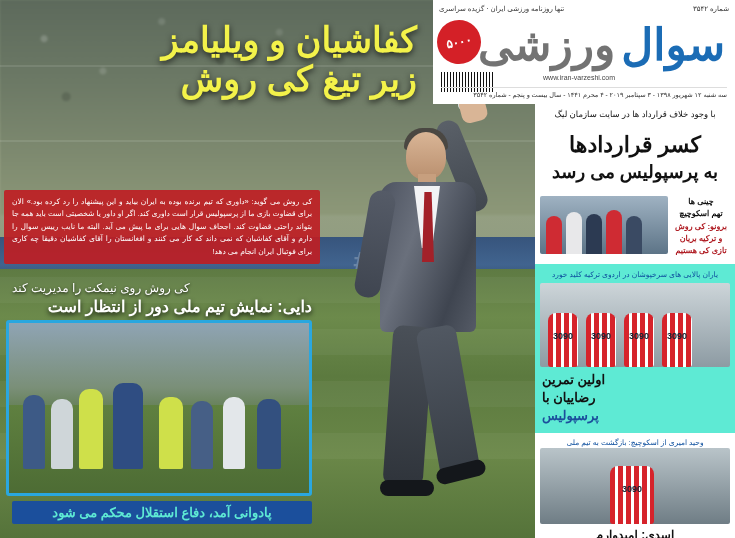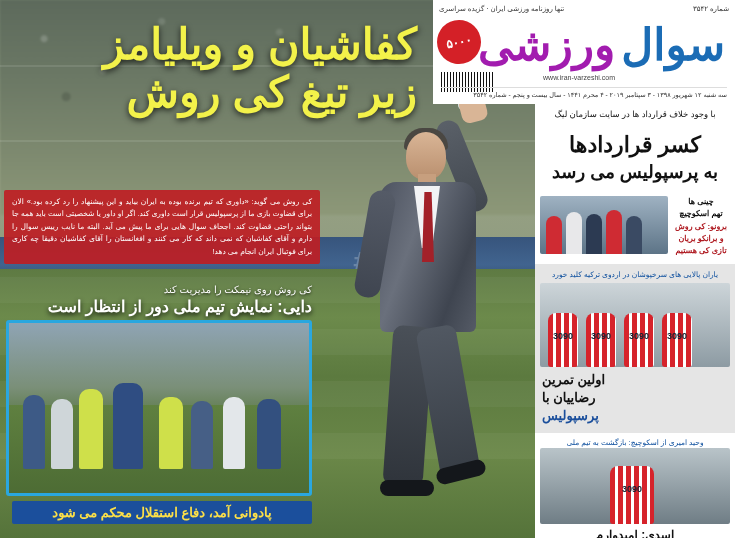--- a/index.html
+++ b/index.html
@@ -64,21 +64,21 @@
   .c-shoeR{position:absolute;left:104px;top:424px;width:50px;height:16px;border-radius:8px;background:#14171b;
     transform:rotate(-14deg);}
 
   
   .masthead{position:absolute;right:0;top:0;width:302px;height:104px;background:#fff;}
   .mast-top{position:absolute;right:6px;top:3px;left:6px;height:12px;font-size:7px;color:#333;
     display:flex;justify-content:space-between;align-items:center;}
   .mast-logo{position:absolute;right:10px;top:16px;width:284px;height:58px;display:flex;align-items:center;
     justify-content:flex-start;gap:6px;}
   .logo-word{font-size:44px;font-weight:bold;color:#1b6cb5;line-height:1;letter-spacing:-2px;}
-  .logo-word.red{color:#a21caf;}
+  .logo-word.red{color:#737373;}
   .logo-url{position:absolute;right:120px;top:74px;font-size:7px;color:#444;}
   .mast-date{position:absolute;right:8px;bottom:3px;left:8px;height:12px;font-size:6.5px;color:#333;
     display:flex;justify-content:space-between;align-items:center;border-top:1px solid #ddd;padding-top:1px;}
   .barcode{position:absolute;left:8px;top:72px;width:54px;height:20px;
     background:repeating-linear-gradient(90deg,#111 0 1px,#fff 1px 3px);}
   .stamp{position:absolute;left:4px;top:20px;width:44px;height:44px;border-radius:50%;
     background:#d42027;color:#fff;display:flex;align-items:center;justify-content:center;
     font-size:12px;font-weight:bold;transform:rotate(-12deg);}
 
   
@@ -86,55 +86,55 @@
   .r-lead{background:#fff;color:#111;font-size:8.5px;padding:4px 6px;line-height:1.5;text-align:center;}
   .r-head{background:#fff;padding:6px 6px 8px;text-align:center;}
   .r-head h1{margin:0;font-size:22px;font-weight:bold;color:#111;line-height:1.25;}
   .r-head h2{margin:3px 0 0;font-size:18px;font-weight:bold;color:#111;line-height:1.25;}
   .r-strip{background:#fff;display:flex;gap:4px;padding:4px 5px 6px;align-items:flex-start;}
   .r-strip .txt{width:58px;font-size:8px;line-height:1.55;color:#b01d24;font-weight:bold;text-align:center;}
   .r-strip .txt .dark{color:#111;display:block;}
   .r-photo{flex:1;height:58px;border-radius:2px;position:relative;overflow:hidden;
     background:linear-gradient(180deg,#9fb2c2,#5d7487);}
   .r-photo .p{position:absolute;bottom:0;border-radius:8px 8px 0 0;}
-  .r-block{background:#e5e5e5;padding:5px;}
+  .r-block{background:#5eead4;padding:5px;}
   .r-block .cap{font-size:7.5px;color:#0d4f9e;text-align:center;line-height:1.5;margin-bottom:3px;}
   .r-img{width:100%;height:84px;border-radius:2px;position:relative;overflow:hidden;
     background:linear-gradient(180deg,#cdd5d9,#8d9ba3);}
   .jersey{position:absolute;bottom:0;width:30px;height:54px;border-radius:8px 8px 3px 3px;
     background:repeating-linear-gradient(90deg,#d6232b 0 5px,#fff 5px 8px);}
   .jersey .num{position:absolute;left:0;right:0;top:18px;text-align:center;font-size:9px;color:#123;font-weight:bold;}
   .r-title{font-size:13px;font-weight:bold;color:#111;text-align:left;line-height:1.4;padding:4px 2px 2px;}
   .r-title .blue{color:#1b4f9c;}
   .r-foot{background:#fff;padding:4px 5px 6px;}
   .r-foot .cap{font-size:7.5px;color:#0d4f9e;text-align:center;line-height:1.5;}
   .r-foot-img{width:100%;height:76px;border-radius:2px;position:relative;overflow:hidden;
     background:linear-gradient(180deg,#b9c4c9,#6f7d85);}
   .r-foot-title{font-size:12px;font-weight:bold;color:#111;text-align:center;line-height:1.45;padding-top:3px;}
 
   
   .lhead{position:absolute;right:318px;top:14px;width:400px;text-align:right;}
   .kicker{color:#fff;font-size:15px;font-weight:bold;text-shadow:0 1px 3px rgba(0,0,0,.8);padding-left:4px;}
-  .main-title{color:#f3f24a;font-size:43px;font-weight:bold;line-height:1.12;margin-top:6px;
+  .main-title{color:#f3f24a;font-size:35px;font-weight:bold;line-height:1.12;margin-top:6px;
     text-shadow:0 2px 6px rgba(0,0,0,.75);}
   .main-title .l2{display:block;}
   .lead-box{position:absolute;left:4px;top:190px;width:300px;background:rgba(190,30,36,.92);
     color:#fff;font-size:7.5px;line-height:1.65;padding:6px 8px;text-align:justify;border-radius:2px;}
 
   
   .feat{position:absolute;left:12px;bottom:14px;width:300px;}
-  .feat-kicker{color:#fff;font-size:10px;text-align:right;text-shadow:0 1px 3px rgba(0,0,0,.85);margin-bottom:2px;}
+  .feat-kicker{color:#fff;font-size:12px;text-align:left;text-shadow:0 1px 3px rgba(0,0,0,.85);margin-bottom:2px;}
   .feat-title{background:rgba(0,0,0,0);color:#fff;font-size:16px;font-weight:bold;text-align:right;
     text-shadow:0 2px 5px rgba(0,0,0,.9);margin-bottom:4px;}
   .feat-img{width:100%;height:170px;border:3px solid #2aa7df;border-radius:3px;position:relative;overflow:hidden;
     background:linear-gradient(180deg,#8fa4b4 0%,#7a8f78 38%,#55753d 60%,#4b6a36 100%);}
   .f-pitch{position:absolute;left:0;bottom:0;width:100%;height:52%;
     background:linear-gradient(180deg,#5f8040,#4d6c34);}
   .f-p{position:absolute;bottom:14%;border-radius:10px 10px 2px 2px;}
-  .feat-caption{background:#1b4f9c;color:#fde047;font-size:13px;font-weight:bold;text-align:center;
+  .feat-caption{background:#1b4f9c;color:#5eead4;font-size:13px;font-weight:bold;text-align:center;
     padding:4px 8px;margin-top:5px;border-radius:2px;}
 </style>
 </head>
 <body>
 
 <div class="page">
 
   <div class="bg">
     <div class="sky"></div>
     <div class="crowd"></div>
@@ -190,21 +190,21 @@
       <h1>کسر قراردادها</h1>
       <h2>به پرسپولیس می رسد</h2>
     </div>
 
     <div class="r-strip">
       <div class="txt">
         <span class="dark">چینی ها</span>
         <span class="dark">تهم اسکوچیچ</span>
         <span>برونو:</span>
         <span>کی روش و</span>
-        <span>برانکو بریان</span>
+        <span>ترکیه بریان</span>
         <span>تازی کی هستیم</span>
       </div>
       <div class="r-photo">
         <div class="p" style="left:6px;width:16px;height:38px;background:#cf2b33"></div>
         <div class="p" style="left:26px;width:16px;height:42px;background:#e8e8ea"></div>
         <div class="p" style="left:46px;width:16px;height:40px;background:#2c3a52"></div>
         <div class="p" style="left:66px;width:16px;height:44px;background:#cf2b33"></div>
         <div class="p" style="left:86px;width:16px;height:38px;background:#3a4a63"></div>
       </div>
     </div>

